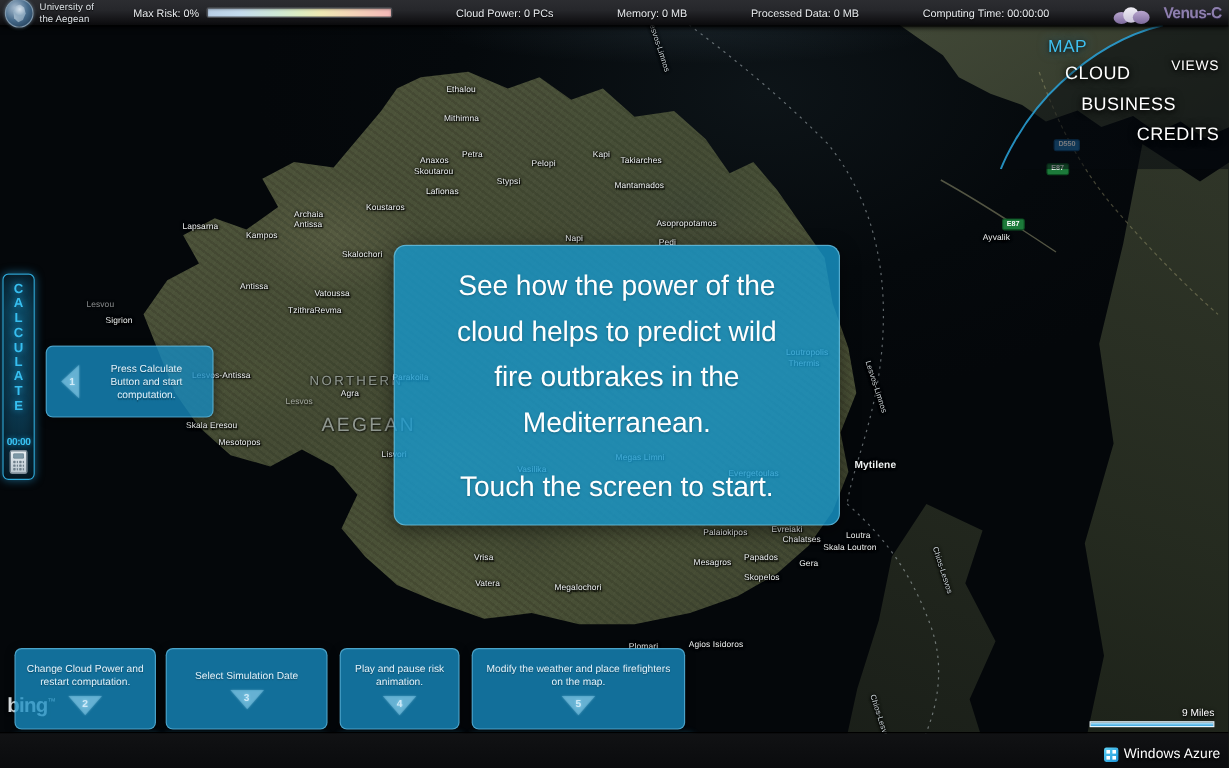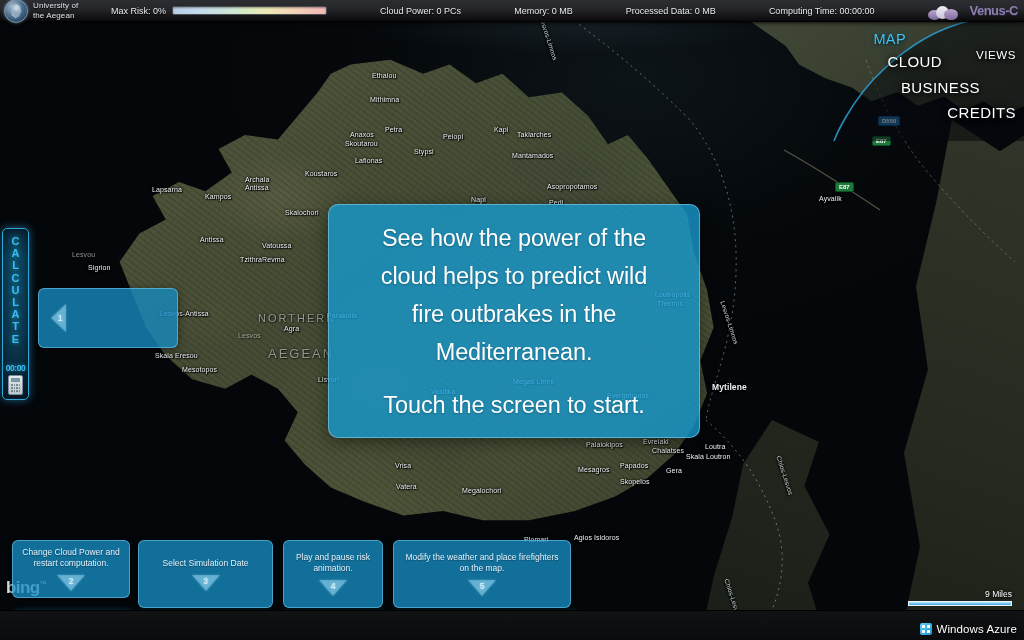--- a/index.html
+++ b/index.html
@@ -262,21 +262,21 @@
     flex-direction: row; justify-content: flex-end; padding-right: 4px;
   }
   #co1 .ctext { text-align: center; width: 102px; }
   
   #co-views {
     left: 786px; top: 92px; width: 104px; height: 62px;
     background: rgba(30,130,180,.55); border-color: rgba(120,200,235,.35);
   }
   #co-views .ctext { color: #bcd9e8; font-size: 8px; line-height: 10.5px; }
   
-  #co2 { left: 12px;  top: 540px; width: 118px; height: 58px; }
+  #co2 { left: 12px;  top: 540px; width: 118px; height: 68px; }
   #co3 { left: 138px; top: 540px; width: 135px; height: 68px; }
   #co4 { left: 283px; top: 540px; width: 100px; height: 68px; }
   #co5 { left: 393px; top: 540px; width: 178px; height: 68px; }
 
   
   .center-dialog {
     position: absolute; left: 328px; top: 204px; width: 372px; height: 234px;
     background: rgba(23,152,205,.80);
     border: 1px solid rgba(150,220,245,.5);
     border-radius: 10px; z-index: 33;
@@ -464,21 +464,21 @@
         <div class="mlabel" style="left: 547px; top: 183px;">Asopropotamos</div>
         <div class="mlabel" style="left: 471px; top: 196px;">Napi</div>
         <div class="mlabel" style="left: 549px; top: 199px;">Pedi</div>
         <div class="mlabel" style="left: 200px; top: 236px;">Antissa</div>
         <div class="mlabel" style="left: 262px; top: 242px;">Vatoussa</div>
         <div class="mlabel" style="left: 262px; top: 256px;">Revma</div>
         <div class="mlabel dim" style="left: 72px; top: 251px;">Lesvou</div>
         <div class="mlabel" style="left: 88px; top: 264px;">Sigrion</div>
         <div class="mlabel" style="left: 240px; top: 256px;">Tzithra</div>
         <div class="mlabel dim" style="left: 258px; top: 312px; font-size: 11px; letter-spacing: 2px; color: rgb(207, 216, 221);">NORTHERN</div>
-        <div class="mlabel dim" style="left: 268px; top: 346px; font-size: 13px; letter-spacing: 2px; color: rgb(207, 216, 221);">AEGEAN</div>
+        <div class="mlabel dim" style="left: 268px; top: 346px; font-size: 16px; letter-spacing: 2px; color: rgb(207, 216, 221);">AEGEAN</div>
         <div class="mlabel" style="left: 160px; top: 310px;">Lesvos-Antissa</div>
         <div class="mlabel dim" style="left: 238px; top: 332px;">Lesvos</div>
         <div class="mlabel" style="left: 284px; top: 325px;">Agra</div>
         <div class="mlabel" style="left: 327px; top: 312px;">Parakoila</div>
         <div class="mlabel" style="left: 155px; top: 352px;">Skala Eresou</div>
         <div class="mlabel" style="left: 182px; top: 366px;">Mesotopos</div>
         <div class="mlabel" style="left: 318px; top: 376px;">Lisvori</div>
         <div class="mlabel" style="left: 431px; top: 388px;">Vasilika</div>
         <div class="mlabel" style="left: 513px; top: 378px;">Megas Limni</div>
         <div class="mlabel" style="left: 655px; top: 291px;">Loutropolis</div>
@@ -587,20 +587,21 @@
           <b></b>
           <b></b>
       </div>
     </div>
   </div>
 
   <div class="callout" id="co1">
     <div class="tri-left">
       <span>1</span>
     </div>
+    <div class="ctext">Press Calculate Button and start computation.</div>
   </div>
 
   <div class="center-dialog">
     <div class="cd-main">
       <div>See how the power of the</div>
       <div>cloud helps to predict wild</div>
       <div>fire outbrakes in the</div>
       <div>Mediterranean.</div>
     </div>
     <div class="cd-sub">Touch the screen to start.</div>

